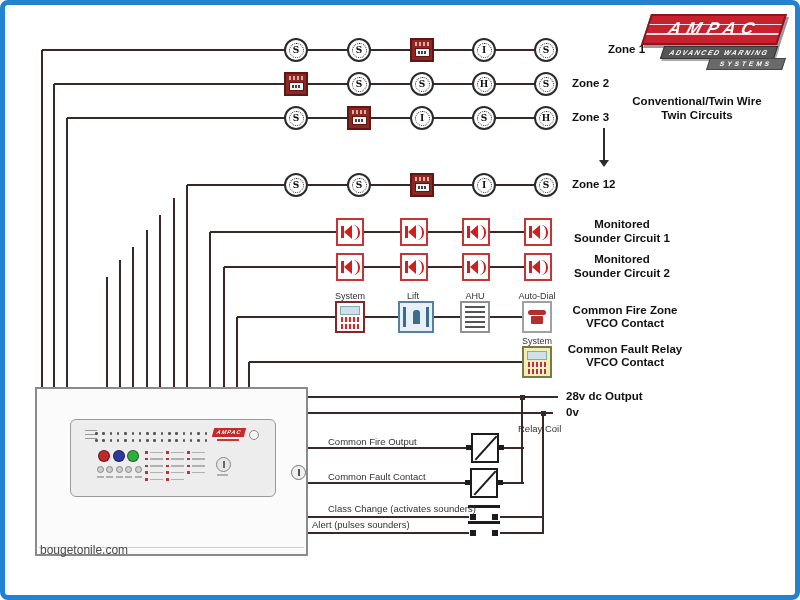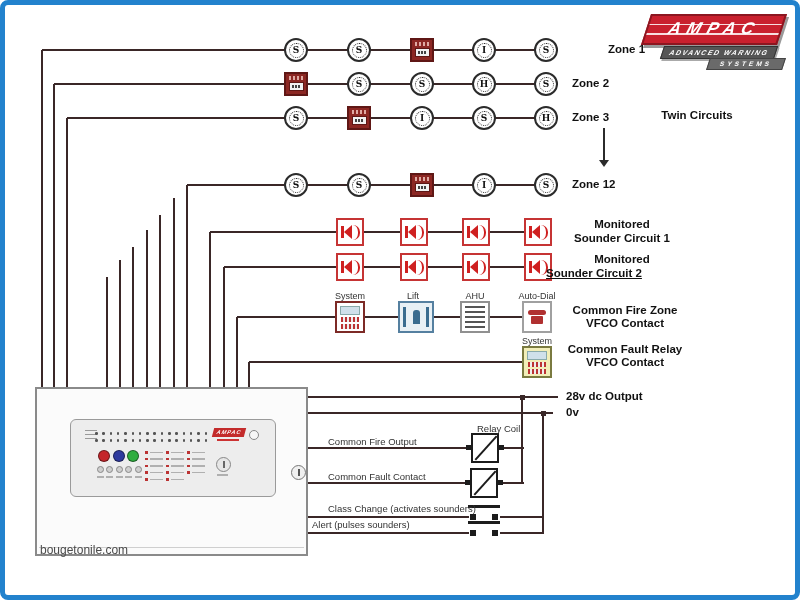--- a/index.html
+++ b/index.html
@@ -118,36 +118,37 @@
 
     <div id="logo">
       <div class="logo-main">
         <div class="logo-stripes"></div>
         <span>AMPAC</span>
       </div>
       <div class="logo-sub">ADVANCED WARNING</div>
       <div class="logo-sys">SYSTEMS</div>
     </div>
 
+    <div class="lbl bold center" style="left:616px;top:95px;width:162px;">Conventional/Twin Wire</div>
     <div class="lbl bold center" style="left:616px;top:109px;width:162px;">Twin Circuits</div>
 
     <div class="arrow-line"></div>
     <div class="arrow-head"></div>
 
     <div class="lbl bold center" style="left:554px;top:304px;width:142px;">Common Fire Zone</div>
     <div class="lbl bold center" style="left:554px;top:317px;width:142px;">VFCO Contact</div>
 
     <div class="lbl bold center" style="left:554px;top:343px;width:142px;">Common Fault Relay</div>
     <div class="lbl bold center" style="left:554px;top:356px;width:142px;">VFCO Contact</div>
 
     <div class="lbl bold" style="left:566px;top:390px;">28v dc Output</div>
     <div class="lbl bold" style="left:566px;top:406px;">0v</div>
     <div class="lbl small" style="left:328px;top:436px;">Common Fire Output</div>
     <div class="lbl small" style="left:328px;top:471px;">Common Fault Contact</div>
-    <div class="lbl small" style="left:434px;top:423px;padding-left:43px;">Relay Coil</div>
+    <div class="lbl small" style="left:475px;top:423px;padding-left:43px;">Relay Coil</div>
     <div class="lbl small" style="left:328px;top:503px;">Class Change (activates sounders)</div>
     <div class="lbl small" style="left:312px;top:519px;">Alert (pulses sounders)</div>
 
     <div id="cabinet">
       <div id="cabinet-inner-line"></div>
       <div id="panel-face">
           <div class="pf tiny-lines" style="left: 14px; top: 10px;"></div>
           <div class="pf pf-dot" style="left: 24px; top: 12px;"></div>
           <div class="pf pf-dot" style="left: 31.3px; top: 12px;"></div>
           <div class="pf pf-dot" style="left: 38.6px; top: 12px;"></div>
@@ -372,21 +373,21 @@
         <div class="snd-bar"></div>
         <div class="snd-cone"></div>
         <div class="snd-arc"></div>
       </div>
       <div class="snd" style="left: 524px; top: 218px;">
         <div class="snd-bar"></div>
         <div class="snd-cone"></div>
         <div class="snd-arc"></div>
       </div>
       <div class="lbl bold center" style="left: 566px; top: 253px; width: 112px;">Monitored</div>
-      <div class="lbl bold center" style="left: 538px; top: 267px; width: 112px; text-decoration: underline;">Sounder Circuit 2</div>
+      <div class="lbl bold center" style="left: 566px; top: 267px; width: 112px;">Sounder Circuit 2</div>
       <div class="snd" style="left: 336px; top: 253px;">
         <div class="snd-bar"></div>
         <div class="snd-cone"></div>
         <div class="snd-arc"></div>
       </div>
       <div class="snd" style="left: 400px; top: 253px;">
         <div class="snd-bar"></div>
         <div class="snd-cone"></div>
         <div class="snd-arc"></div>
       </div>

